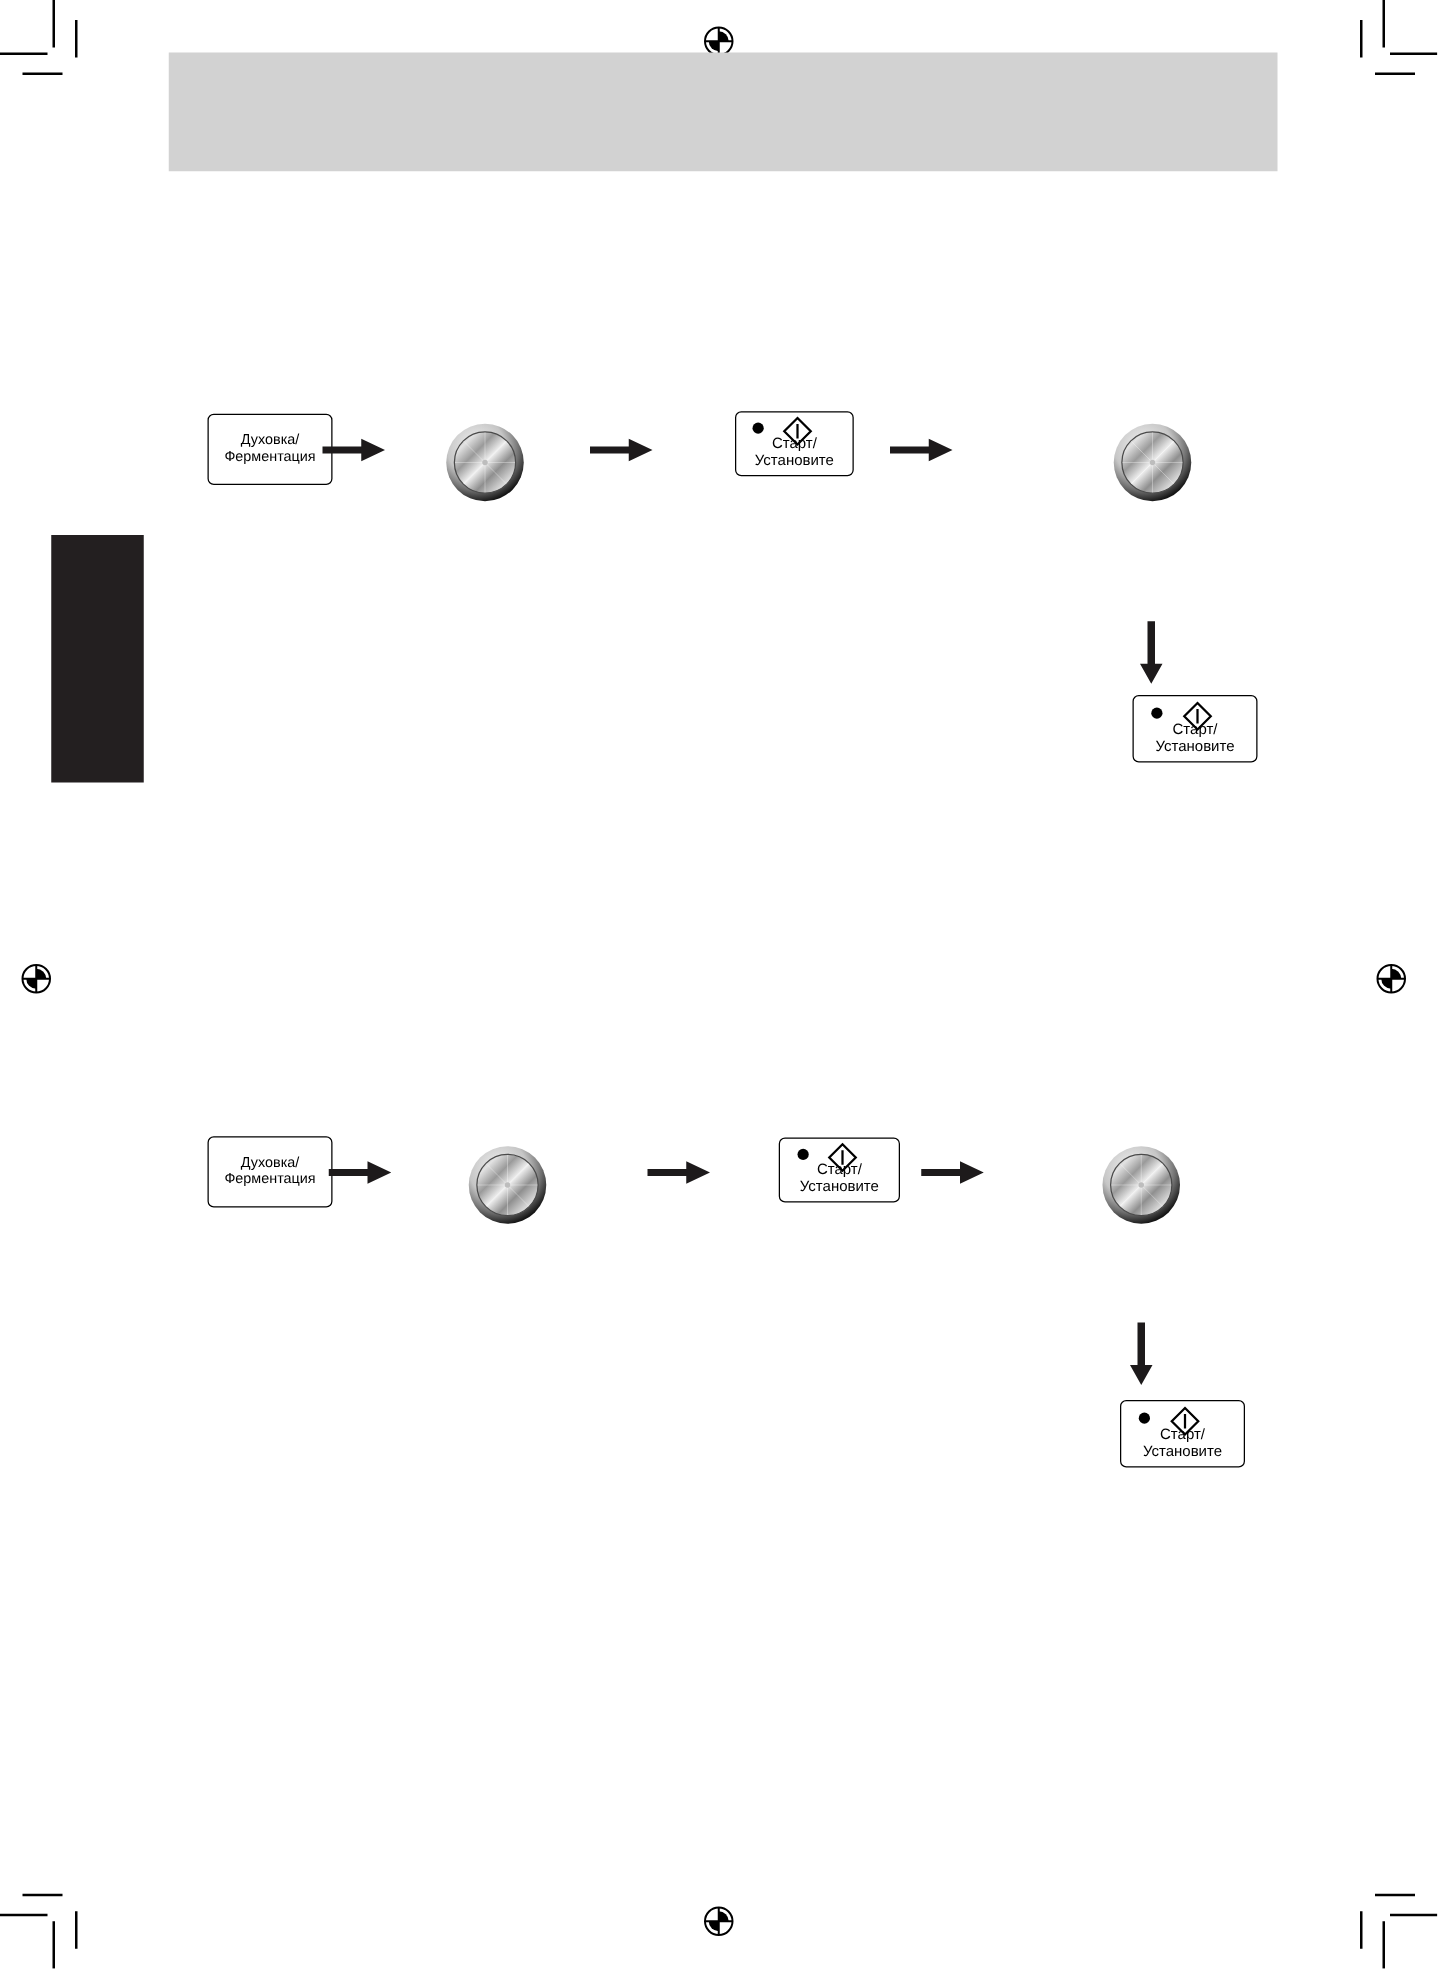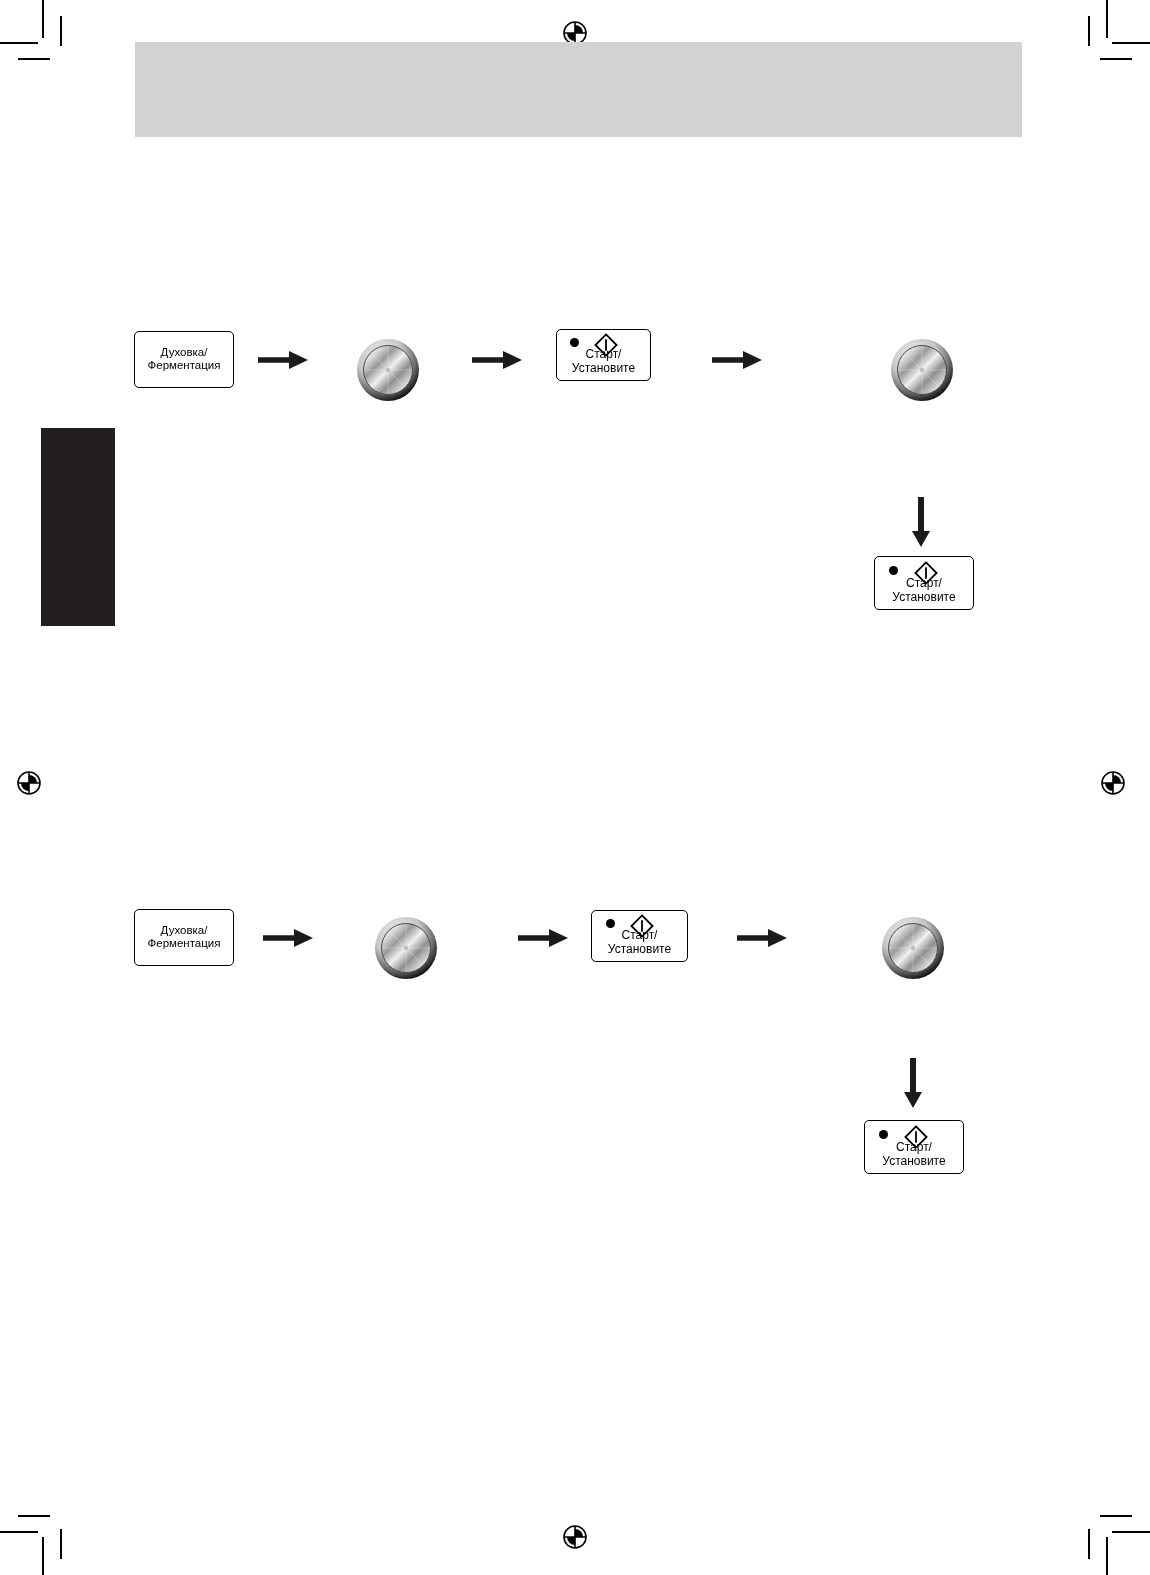--- a/index.html
+++ b/index.html
@@ -63,20 +63,21 @@
     position: absolute;
   }
 
   
   .key {
     position: absolute;
     box-sizing: border-box;
     border: 1.6px solid #000000;
     border-radius: 5px;
     background: #ffffff;
+    margin-left: 32px;
   }
   .key-label {
     position: absolute;
     left: 0;
     right: 0;
     text-align: center;
     color: #000000;
     line-height: 1.18;
     white-space: pre-line;
   }

